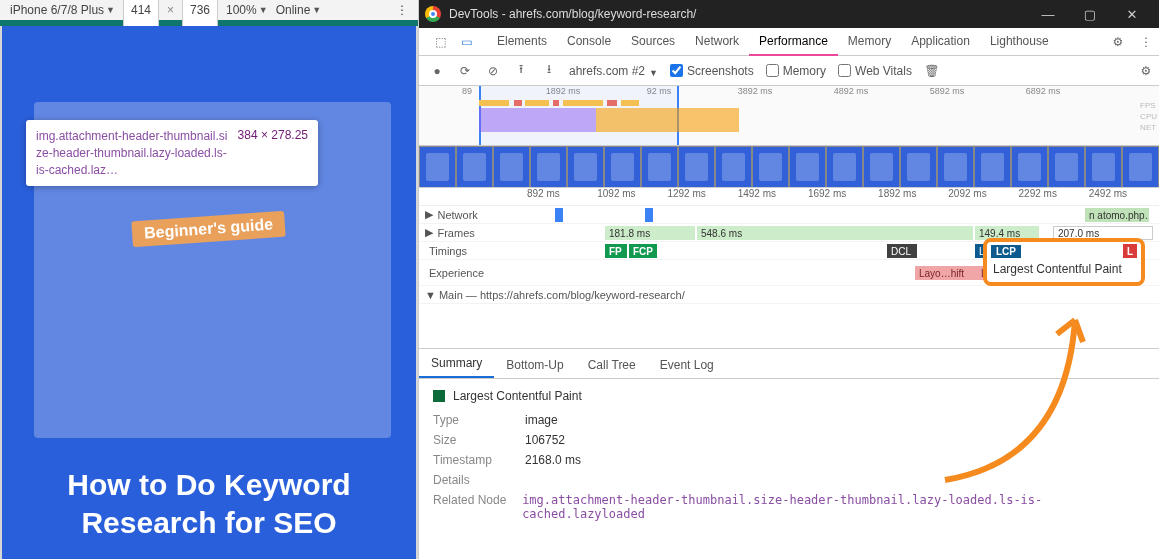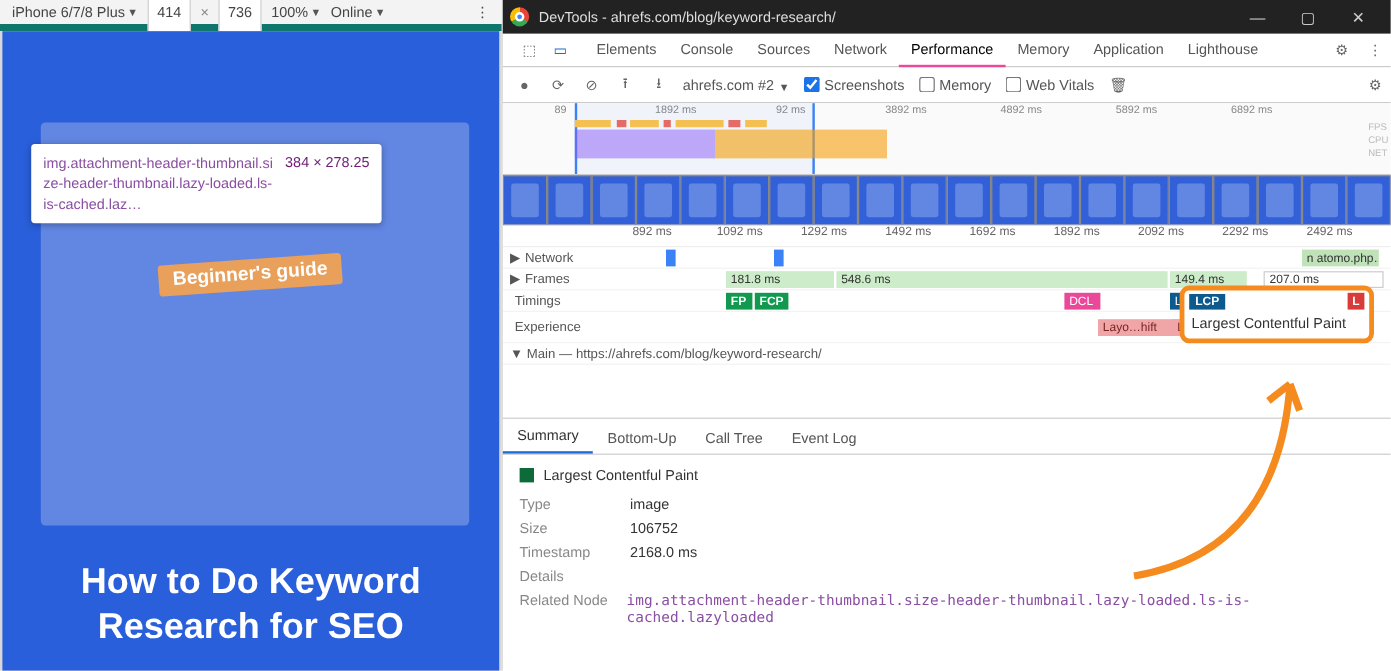--- a/index.html
+++ b/index.html
@@ -56,21 +56,21 @@
 .timeline{flex:1;border-bottom:1px solid #ccc;position:relative;font-size:11px;color:#333;overflow:hidden}
 .tl-ruler{height:18px;display:flex;padding-left:108px;border-bottom:1px solid #eee}
 .tl-ms{width:100px;font-size:10px;color:#666}
 .tl-row{height:18px;display:flex;align-items:center;border-bottom:1px solid #f3f3f3;padding-left:6px}
 .tl-label{width:100px;color:#555;display:flex;gap:4px;align-items:center}
 .tl-track{position:relative;flex:1;height:100%}
 .seg{position:absolute;top:2px;height:14px;font-size:10px;color:#333;display:flex;align-items:center;padding:0 4px;white-space:nowrap;overflow:hidden}
 .seg.green{background:#cdecc9}
 .seg.white{background:#fff;border:1px solid #ccc}
 .seg.tag{background:#119a4f;color:#fff;font-weight:600}
-.seg.dcl{background:#ec4899;color:#fff}
+.seg.dcl{background:#404040;color:#fff}
 .seg.lcpbadge{background:#0d5a8f;color:#fff}
 .seg.red{background:#f0a6a6;color:#7a2323}
 .seg.atomo{background:#bfe2b8;right:10px;width:64px}
 .tl-row.exp{height:26px}
 .summary-tabs{height:30px;display:flex;align-items:flex-end;border-bottom:1px solid #ccc;font-size:12px}
 .stab{padding:6px 12px;color:#555}
 .stab.active{border-bottom:2px solid #1a6dd6;color:#333}
 .details{flex:1;padding:10px 14px;font-size:12px;color:#333}
 .details .hdr{display:flex;align-items:center;gap:8px;margin-bottom:10px}
 .details .sw{width:12px;height:12px;background:#0d6b3a}

